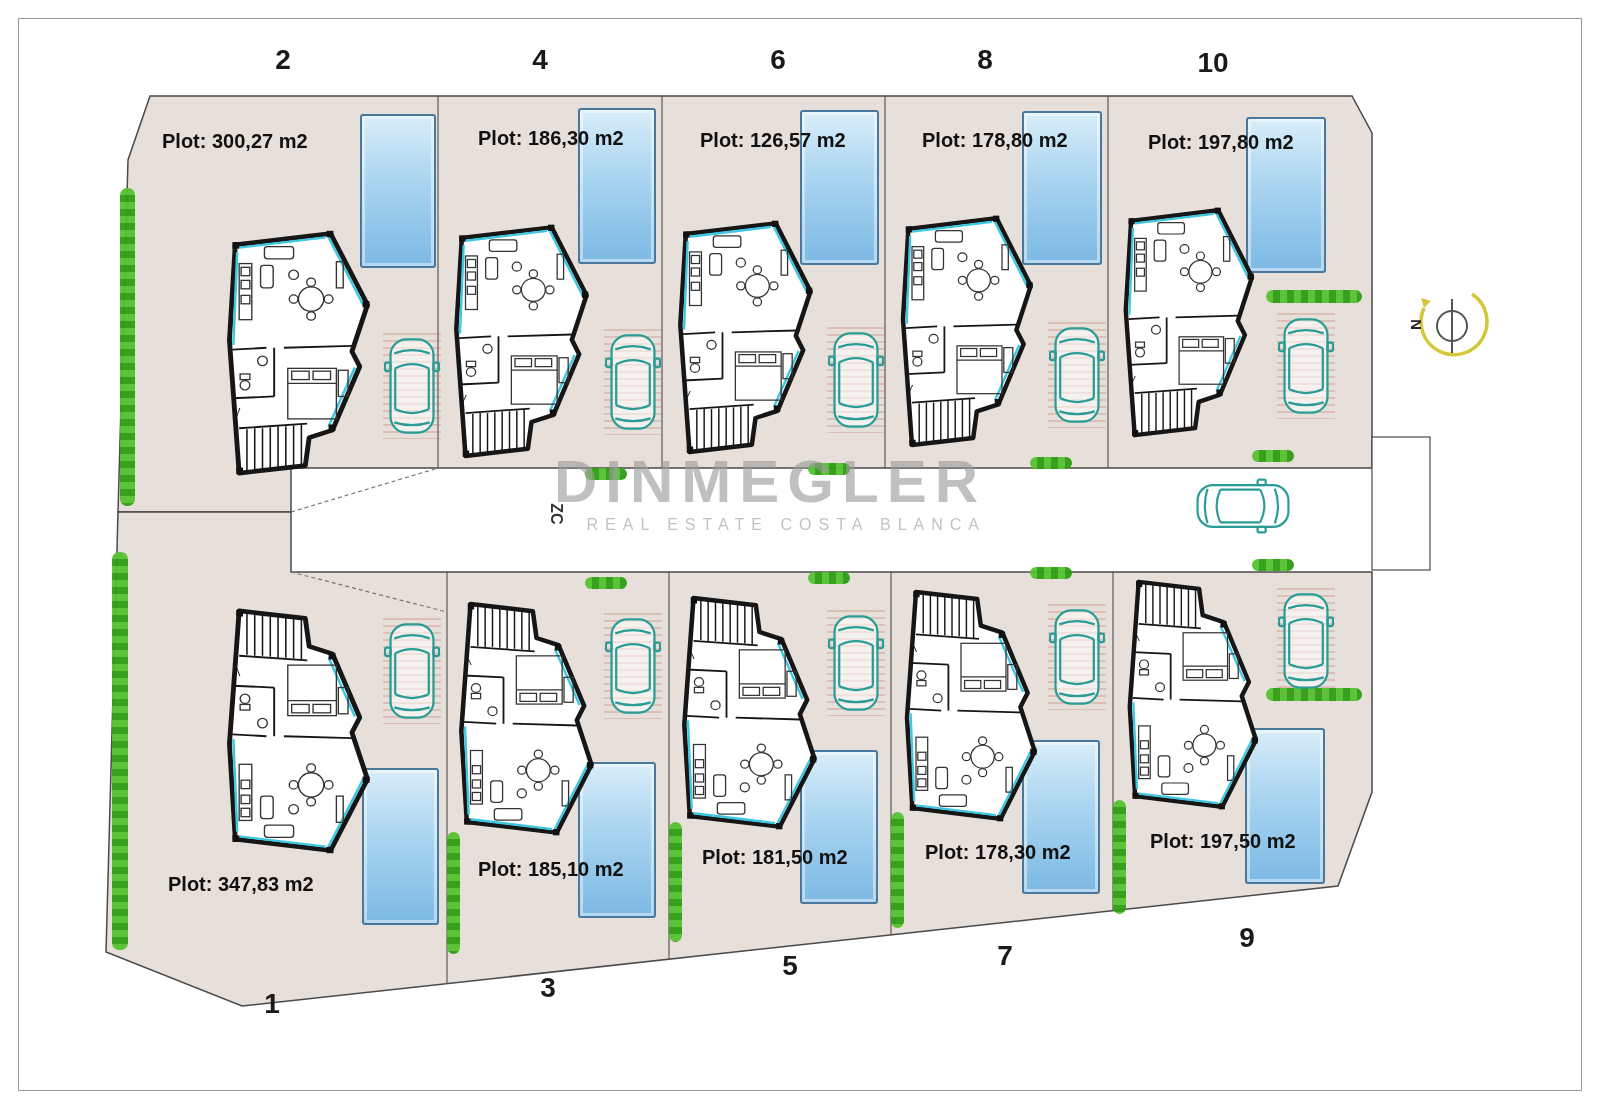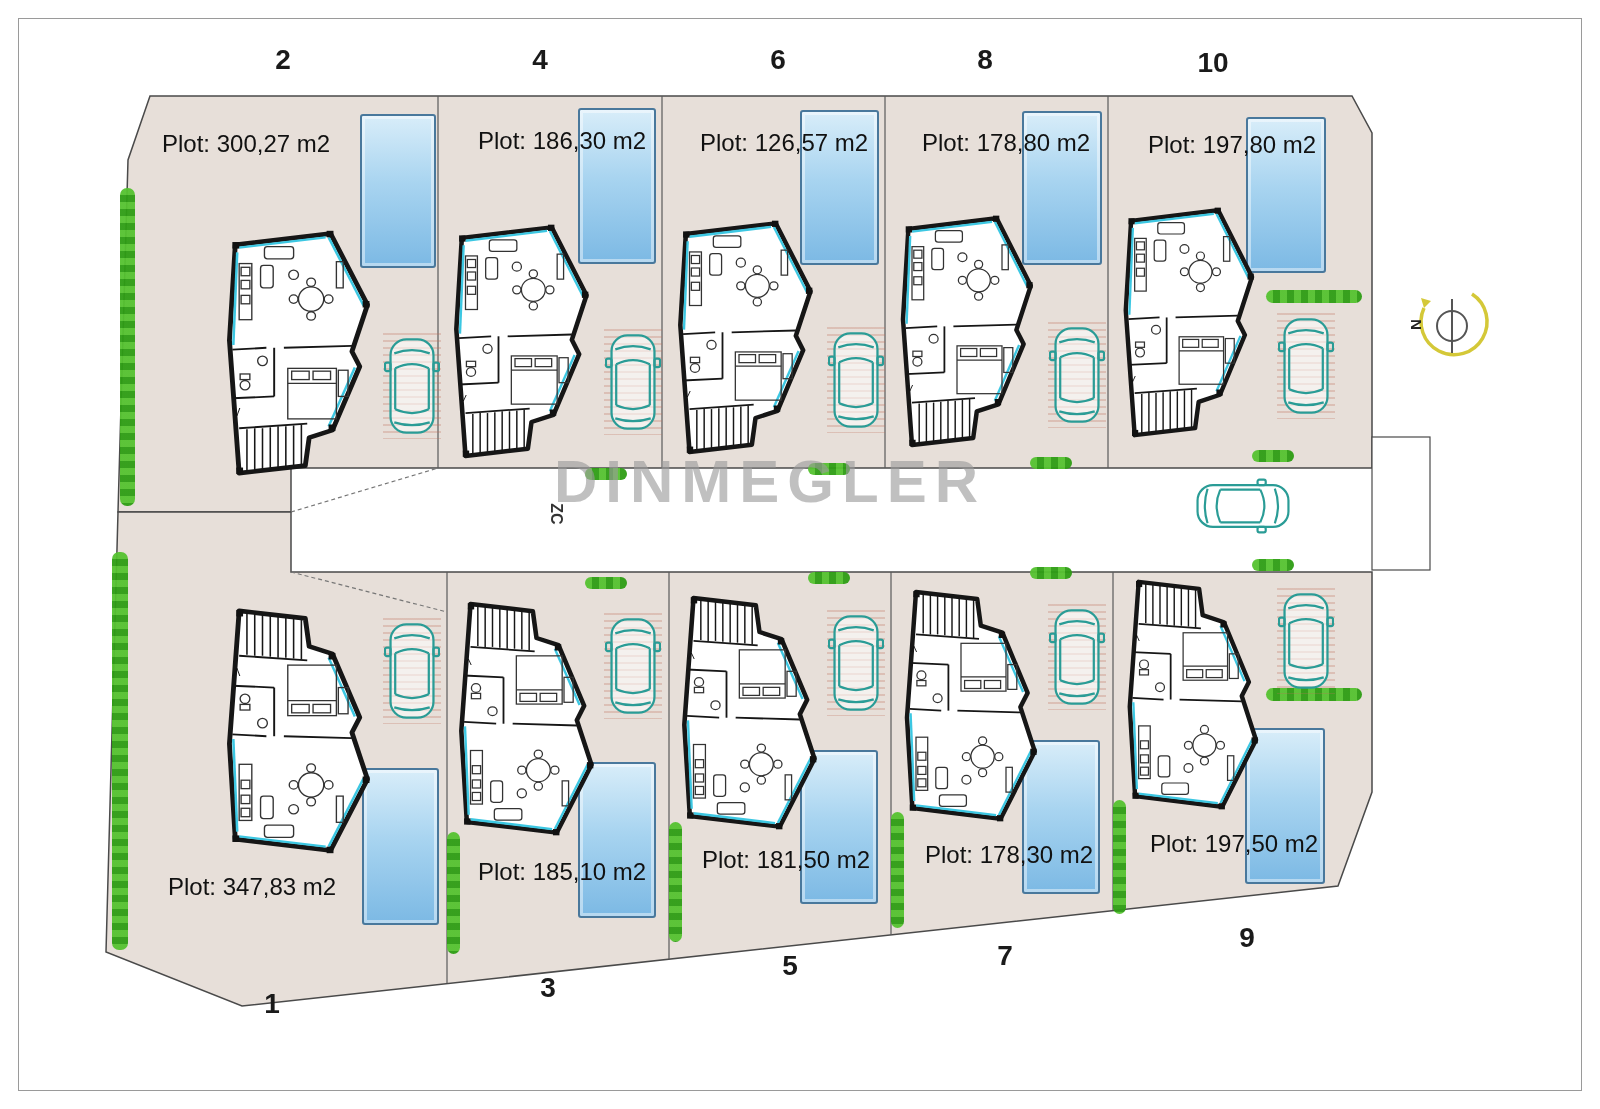--- a/index.html
+++ b/index.html
@@ -14,21 +14,21 @@
         background:linear-gradient(180deg,#d8edf9 0%,#a8d4f0 45%,#7cb9e4 100%);
         box-shadow:inset 0 0 0 3px rgba(255,255,255,.45);}
   .house{position:absolute;z-index:20;}
   .house svg{display:block;width:100%;height:100%;}
   .car{position:absolute;z-index:20;width:58px;height:106px;
        background:repeating-linear-gradient(180deg,rgba(190,110,90,.28) 0 2px,transparent 2px 7px);}
   .car svg{display:block;width:56px;height:104px;margin:1px auto;}
   .car-road{position:absolute;z-index:20;width:100px;height:58px;}
   .num{position:absolute;z-index:30;transform:translateX(-50%);
        font-size:28px;font-weight:bold;color:#1a1a1a;}
-  .area{position:absolute;z-index:30;font-size:24px;font-weight:normal;color:#111;white-space:nowrap;}
+  .area{position:absolute;z-index:30;font-size:20px;font-weight:bold;color:#111;white-space:nowrap;}
   .watermark{position:absolute;left:770px;top:452px;transform:translateX(-50%);
              z-index:40;text-align:right;pointer-events:none;}
   .wm-title{font-size:60px;font-weight:700;letter-spacing:8px;color:#9b9b9b;opacity:.62;line-height:1;}
   .wm-sub{margin-top:4px;font-size:16px;font-weight:400;letter-spacing:7px;color:#b8b8b8;opacity:.85;}
   .zc{position:absolute;left:545px;top:505px;z-index:30;transform:rotate(90deg);
       font-size:16px;font-weight:bold;color:#333;}
   .north{position:absolute;left:1408px;top:282px;width:86px;height:86px;z-index:30;}
   .north .nlabel{position:absolute;left:2px;top:34px;transform:rotate(-90deg);
       font-size:15px;font-weight:bold;color:#222;}
 </style>
@@ -295,20 +295,21 @@
   <div class="area" style="left:168px;top:873px">Plot: 347,83 m2</div>
   <div class="area" style="left:478px;top:858px">Plot: 185,10 m2</div>
   <div class="area" style="left:702px;top:846px">Plot: 181,50 m2</div>
   <div class="area" style="left:925px;top:841px">Plot: 178,30 m2</div>
   <div class="area" style="left:1150px;top:830px">Plot: 197,50 m2</div>
 
   <div class="zc">ZC</div>
 
   <div class="watermark">
     <div class="wm-title">DINMEGLER</div>
+    <div class="wm-sub">REAL ESTATE COSTA BLANCA</div>
   </div>
 
   <div class="north">
     <svg width="86" height="86" viewBox="0 0 86 86">
       <path d="M64,12 A33,33 0 1 1 16,26" stroke="#d4c838" stroke-width="3.5" fill="none"></path>
       <path d="M16,26 l-3,-10 l10,3 z" fill="#d4c838"></path>
       <circle cx="44" cy="44" r="15" fill="#ffffff" stroke="#555" stroke-width="2"></circle>
       <path d="M44,17 L44,71" stroke="#555" stroke-width="2"></path>
     </svg>
     <div class="nlabel">N</div>

